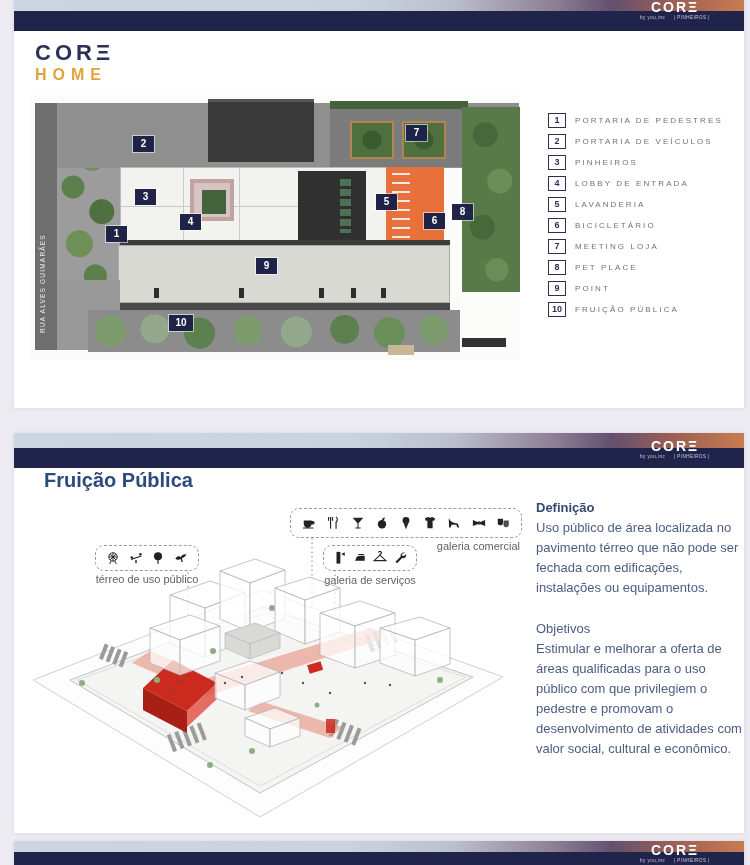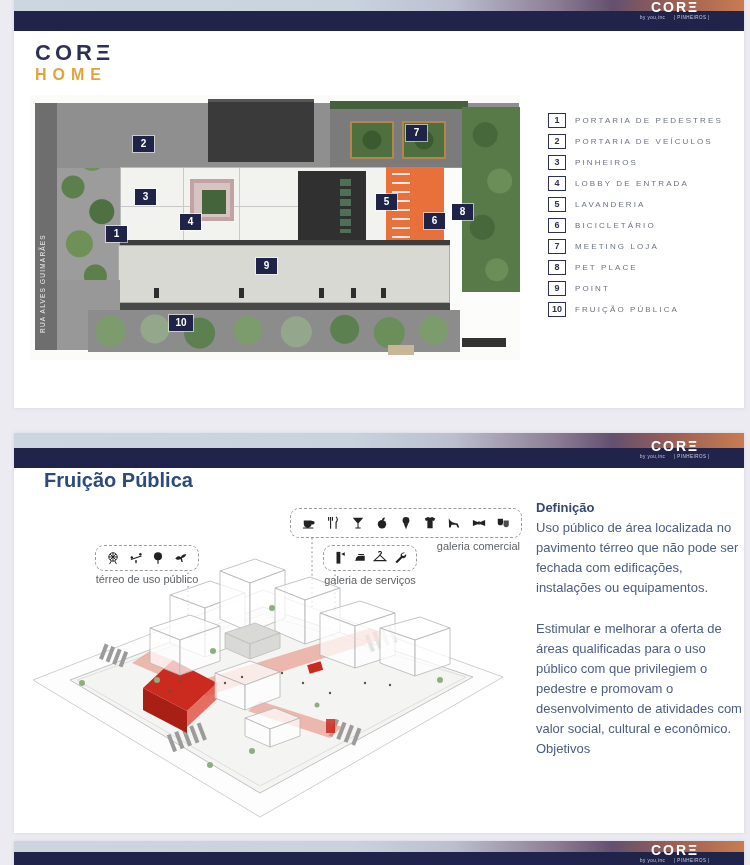--- a/index.html
+++ b/index.html
@@ -481,22 +481,22 @@
       </span>
     </div>
   <div class="box-label" style="left:75px;top:140px;width:116px;text-align:center;">térreo de uso público</div>
 
   <div class="txtcol">
     <div class="blk">
       <div class="head">Definição</div>
       <div>Uso público de área localizada no pavimento térreo que não pode ser fechada com edificações, instalações ou equipamentos.</div>
     </div>
     <div class="blk">
+      <div>Objetivos</div>
       <div>Estimular e melhorar a oferta de áreas qualificadas para o uso público com que privilegiem o pedestre e promovam o desenvolvimento de atividades com valor social, cultural e econômico.</div>
-      <div>Objetivos</div>
     </div>
   </div>
 </div>
 
 <div class="slide" id="slide3">
   <div class="grad-strip" style="height:11px;"></div>
   <div class="navy-bar" style="top:11px;height:29px;"></div>
   <div class="corner-logo" style="top:2px;">
     <div class="word">CORΞ</div>
     <div class="subrow">

